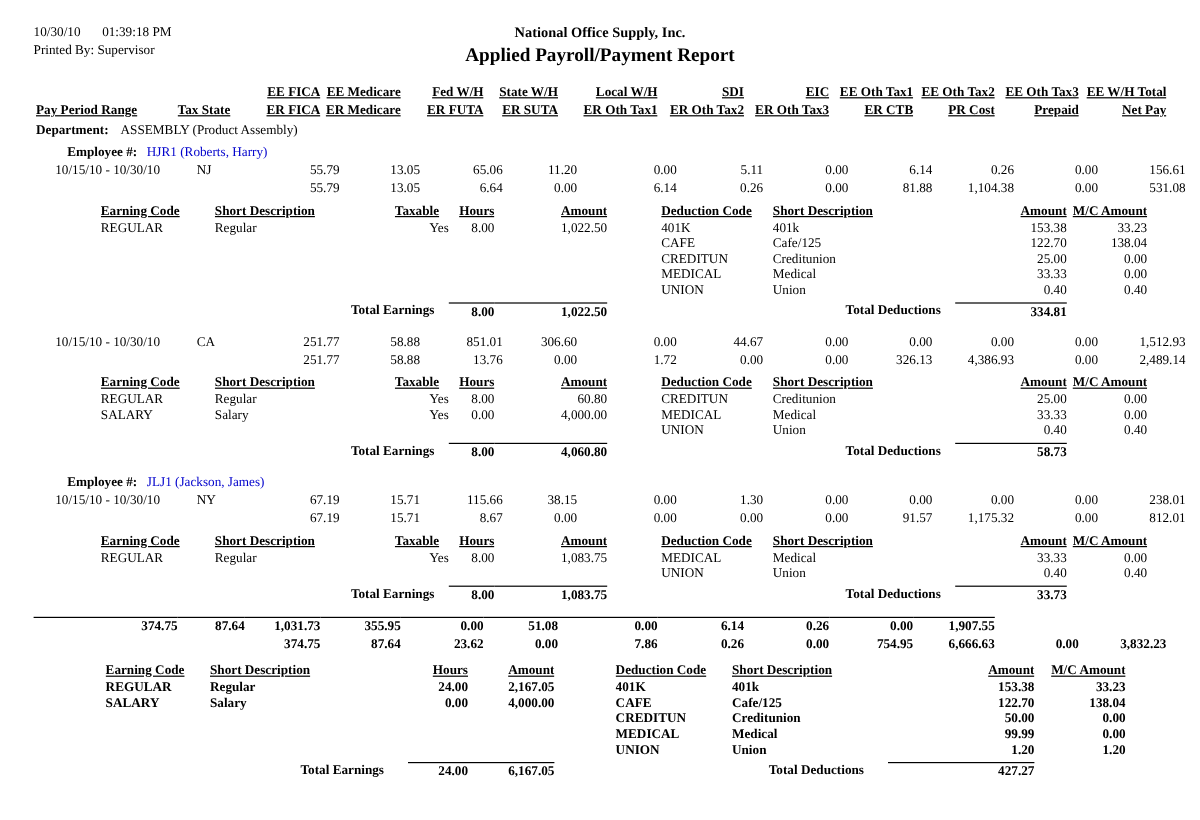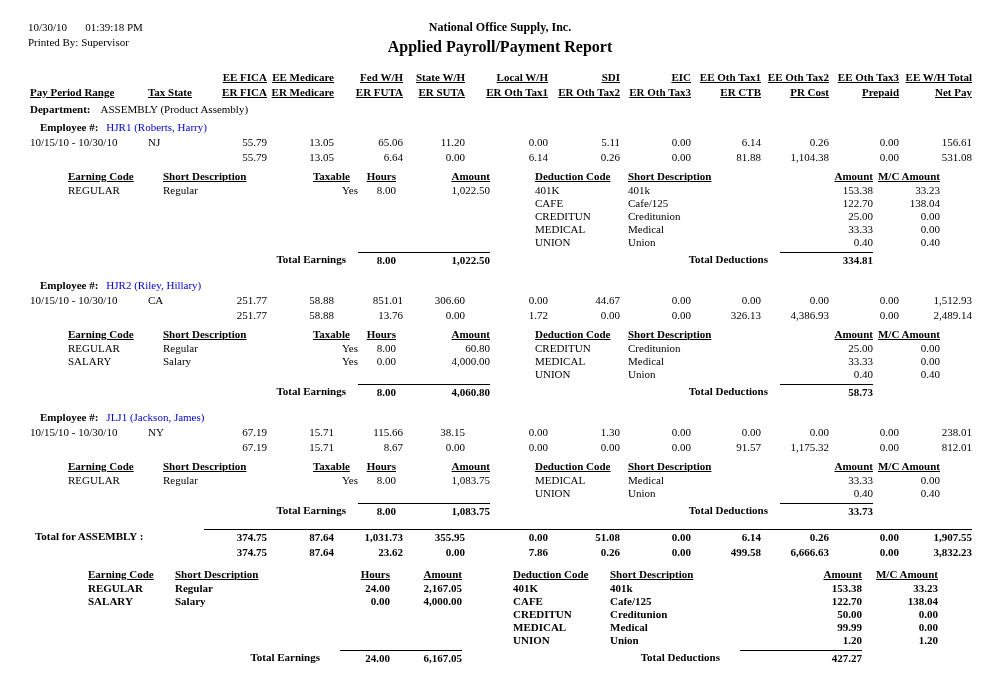--- a/index.html
+++ b/index.html
@@ -21,21 +21,21 @@
   .tright{text-align:right;line-height:15px;}
   .company{font-weight:bold;font-size:12px;line-height:15px;font-family:Liberation Serif, serif;}
   .title{font-weight:bold;font-size:16px;line-height:20px;padding-top:2px;}
   .gap{margin-left:18px;}
   
   .mg{display:grid;grid-template-columns:120px 56px 63px 67px 69px 62px 83px 72px 71px 70px 68px 70px 73px;}
   .pl2{padding-left:2px;}
   .dept{margin:2px 0 3px 0;padding-left:2px;line-height:15px;}
   .dept-val{margin-left:10px;}
   
-  .emp{margin:3px 0 10px 0;}
+  .emp{margin:3px 0 10px 16px;}
   .emp-head{padding-left:12px;line-height:15px;}
   .emp-head .blue{margin-left:8px;}
   .sub{display:grid;grid-template-columns:40px 95px 150px 45px 38px 94px 45px 93px 125px 120px 67px;margin-top:4px;}
   .lists{display:flex;align-items:flex-start;}
   .egrid{display:grid;grid-template-columns:40px 95px 150px 45px 38px 94px;width:462px;}
   .dgrid{display:grid;grid-template-columns:45px 93px 125px 120px 67px;width:450px;}
   .egrid .cell,.dgrid .cell,.esum .cell,.dsum .cell{line-height:13px;}
   .tax{position:relative;top:0;text-align:right;}
   .tgrid{display:grid;grid-template-columns:330px 38px 94px 290px 93px;margin-top:3px;}
   .tgrid .lbl{text-align:right;padding-right:12px;}
@@ -203,23 +203,20 @@
         <div class="tgrid">
           <div class="cell lbl b">Total Earnings</div>
           <div class="cell num b topline">8.00</div>
           <div class="cell num b topline">1,022.50</div>
           <div class="cell lbl b">Total Deductions</div>
           <div class="cell num b topline">334.81</div>
         </div>
       </section>
 
       <section class="emp">
-        <div class="emp-head">
-          <span class="b">Employee #:</span><span class="blue">HJR2 (Riley, Hillary)</span>
-        </div>
         <div class="mg">
           <div class="cell pl2">10/15/10 - 10/30/10</div>
           <div class="cell">CA</div>
 
         <div class="cell num">251.77</div>
           <div class="cell num">58.88</div>
           <div class="cell num">851.01</div>
           <div class="cell num">306.60</div>
           <div class="cell num">0.00</div>
           <div class="cell num">44.67</div>
@@ -384,21 +381,20 @@
           <div class="cell num b topline">8.00</div>
           <div class="cell num b topline">1,083.75</div>
           <div class="cell lbl b">Total Deductions</div>
           <div class="cell num b topline">33.73</div>
         </div>
       </section>
     </div>
 
   <section class="dtotal">
     <div class="mg b">
-      <div class="cell span2 dt-label">Total for ASSEMBLY :</div>
 
     <div class="cell num topline">374.75</div>
         <div class="cell num topline">87.64</div>
         <div class="cell num topline">1,031.73</div>
         <div class="cell num topline">355.95</div>
         <div class="cell num topline">0.00</div>
         <div class="cell num topline">51.08</div>
         <div class="cell num topline">0.00</div>
         <div class="cell num topline">6.14</div>
         <div class="cell num topline">0.26</div>
@@ -408,21 +404,21 @@
     <div class="mg b">
       <div class="cell span2"></div>
 
     <div class="cell num">374.75</div>
         <div class="cell num">87.64</div>
         <div class="cell num">23.62</div>
         <div class="cell num">0.00</div>
         <div class="cell num">7.86</div>
         <div class="cell num">0.26</div>
         <div class="cell num">0.00</div>
-        <div class="cell num">499.58</div>
+        <div class="cell num">754.95</div>
         <div class="cell num">6,666.63</div>
         <div class="cell num">0.00</div>
         <div class="cell num">3,832.23</div>
       </div>
     <div class="ssub b">
       <div class="cell"></div>
       <div class="cell hd">Earning Code</div>
       <div class="cell hd">Short Description</div>
       <div class="cell num hd">Hours</div>
       <div class="cell num hd">Amount</div>

